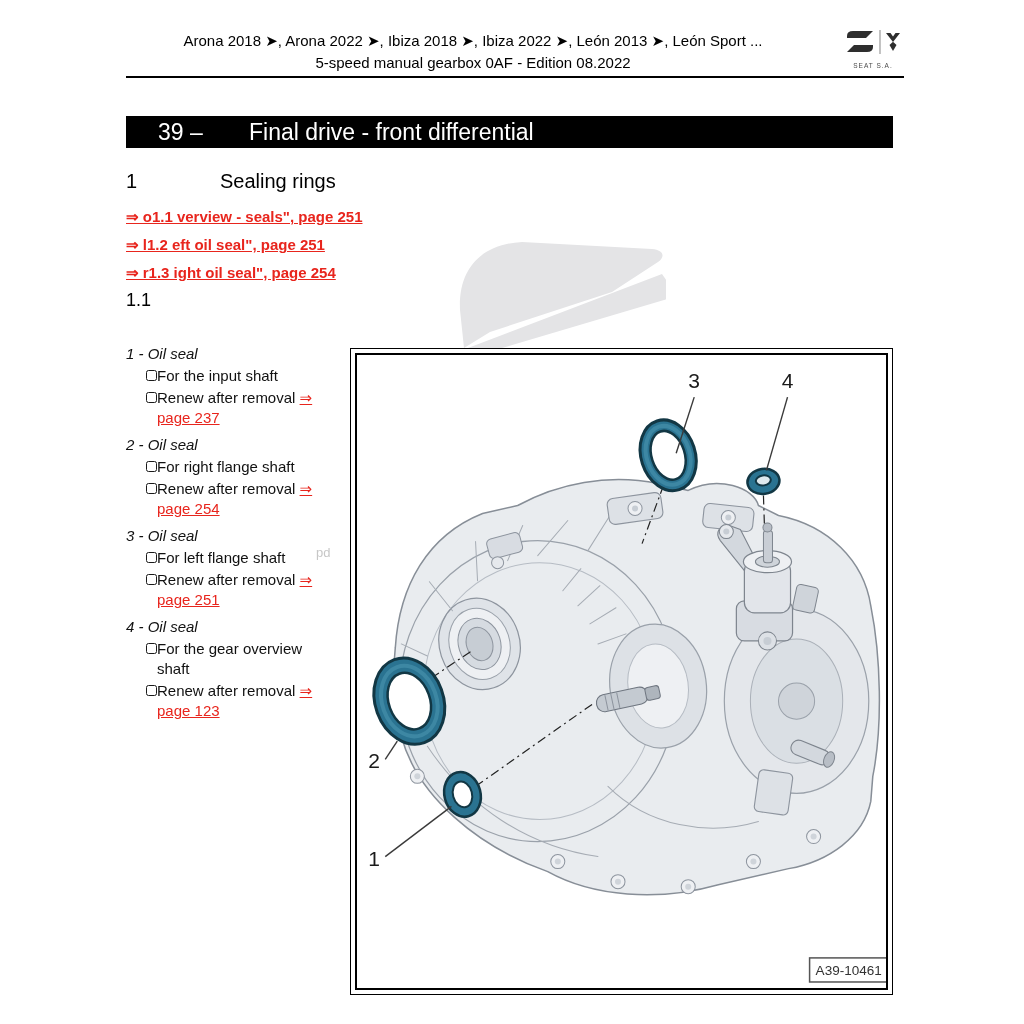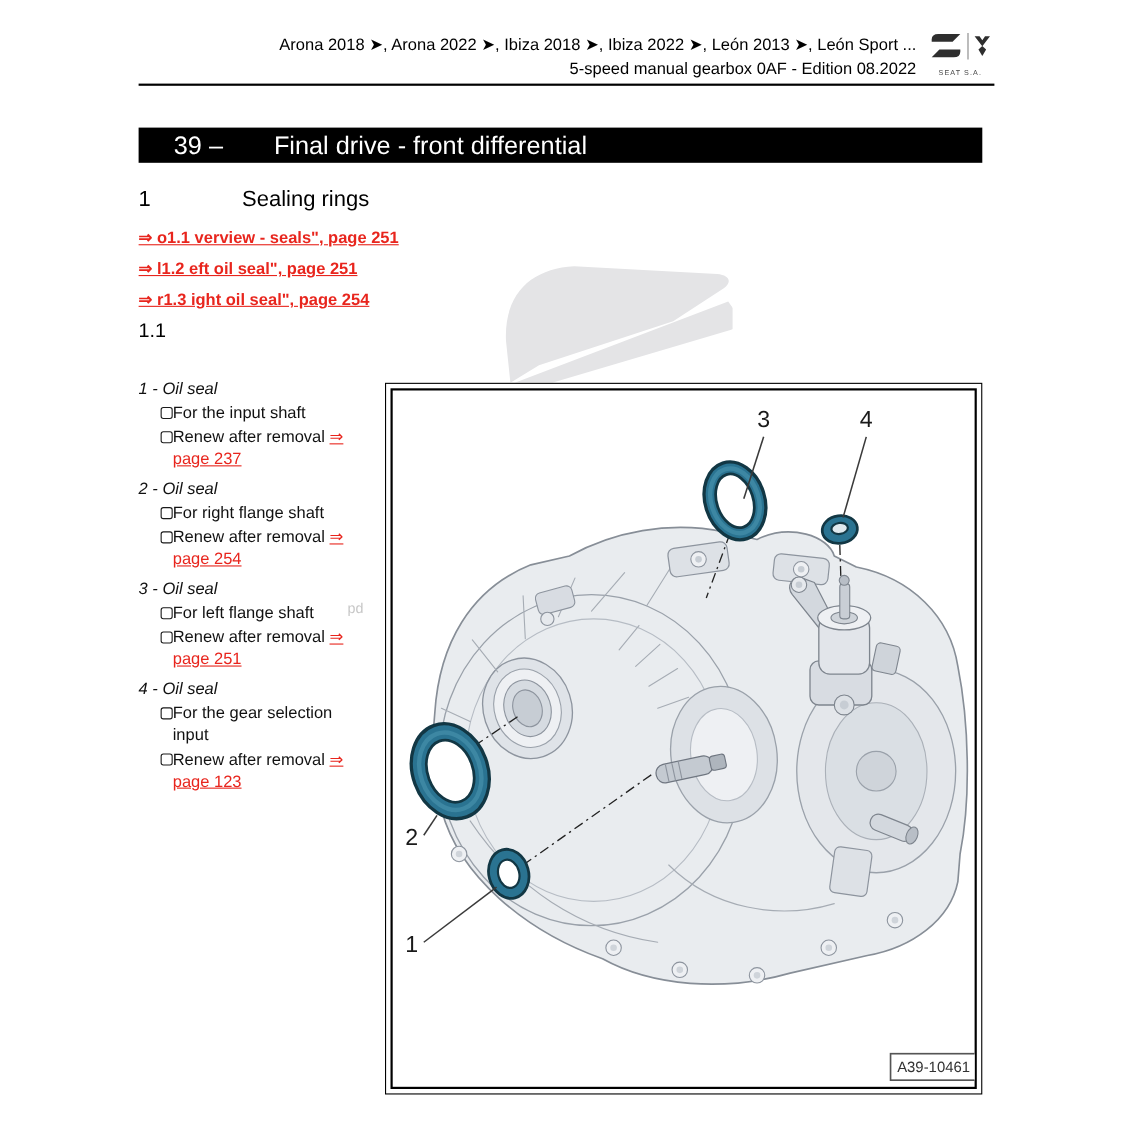--- a/index.html
+++ b/index.html
@@ -1,21 +1,21 @@
 <!DOCTYPE html>
 <html><head>
 <meta charset="utf-8">
 <style>
   * { margin:0; padding:0; box-sizing:border-box; }
   html,body { background:#ffffff; }
   body { font-family:"Liberation Sans", sans-serif; color:#111; }
   #page { position:relative; width:1024px; height:1024px; background:#fff; overflow:hidden; }
 
   
-  .hdr-text { position:absolute; right:191px; top:30px; width:720px; text-align:right;
+  .hdr-text { position:absolute; right:191px; top:30px; width:720px; text-align:center;
               font-size:15px; line-height:22px; color:#000; }
   .brand { position:absolute; right:118px; top:28px; width:66px; text-align:center; }
   .brand-caption { font-size:6.5px; letter-spacing:1px; color:#4a4a4a; margin-top:2px; }
   .hdr-rule { position:absolute; left:126px; top:76px; width:778px; height:0;
               border-top:2px solid #000; }
 
   
   .chapter-bar { position:absolute; left:126px; top:116px; width:767px; height:32px;
                  background:#000; color:#fff; display:flex; align-items:center;
                  font-size:23px;padding-left:29px; }
@@ -139,21 +139,21 @@
       <div class="bullet">
         <span class="chk"></span>
         <span class="btxt"><span>Renew after removal</span> <span class="arrow-red">⇒</span><br><a class="pagelink">page 251</a></span>
       </div>
     </div>
 
     <div class="leg-item">
       <div class="leg-label">4 - Oil seal</div>
       <div class="bullet">
         <span class="chk"></span>
-        <span class="btxt">For the gear selection input</span>
+        <span class="btxt">For the gear overview shaft</span>
       </div>
       <div class="bullet">
         <span class="chk"></span>
         <span class="btxt"><span>Renew after removal</span> <span class="arrow-red">⇒</span><br><a class="pagelink">page 123</a></span>
       </div>
     </div>
 
   </div>
 
   <div id="frame-outer">

